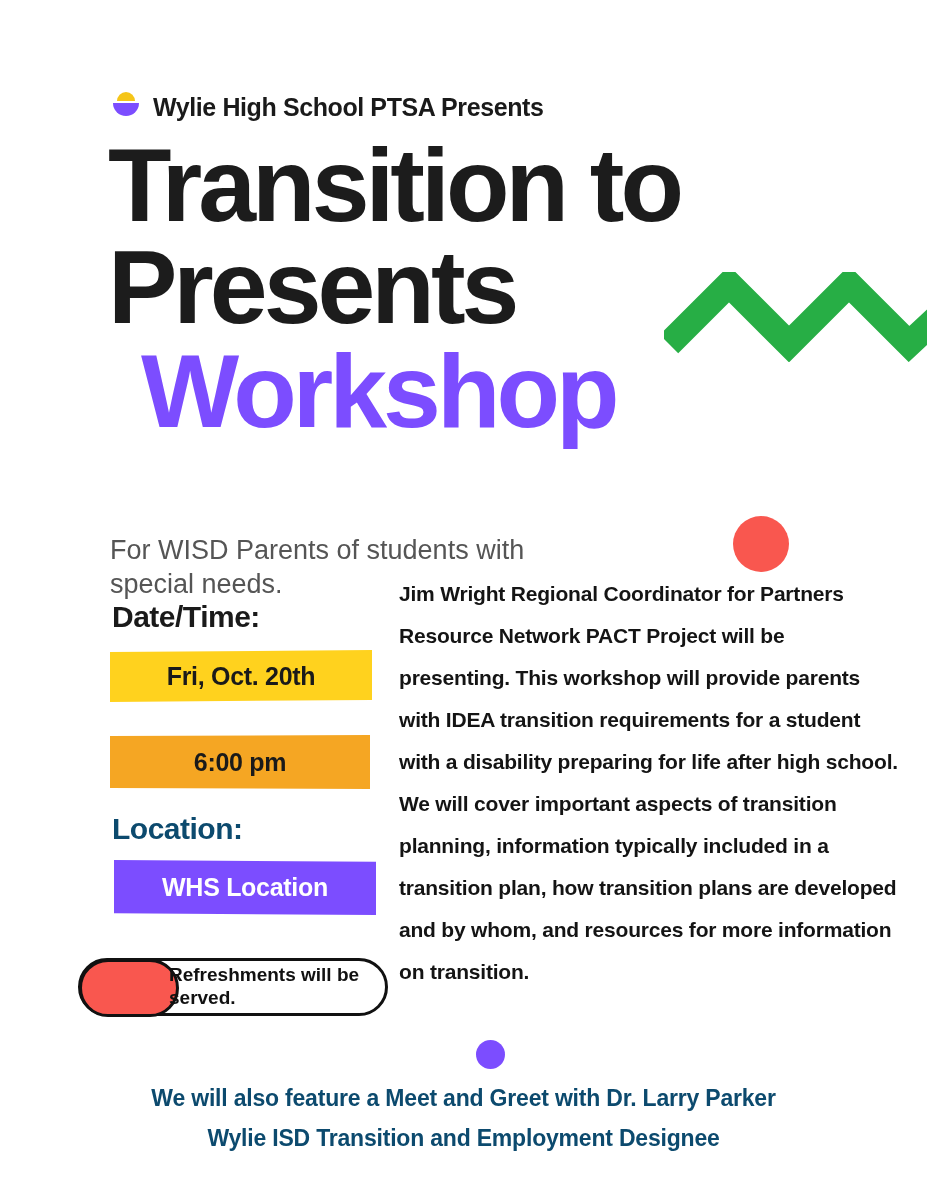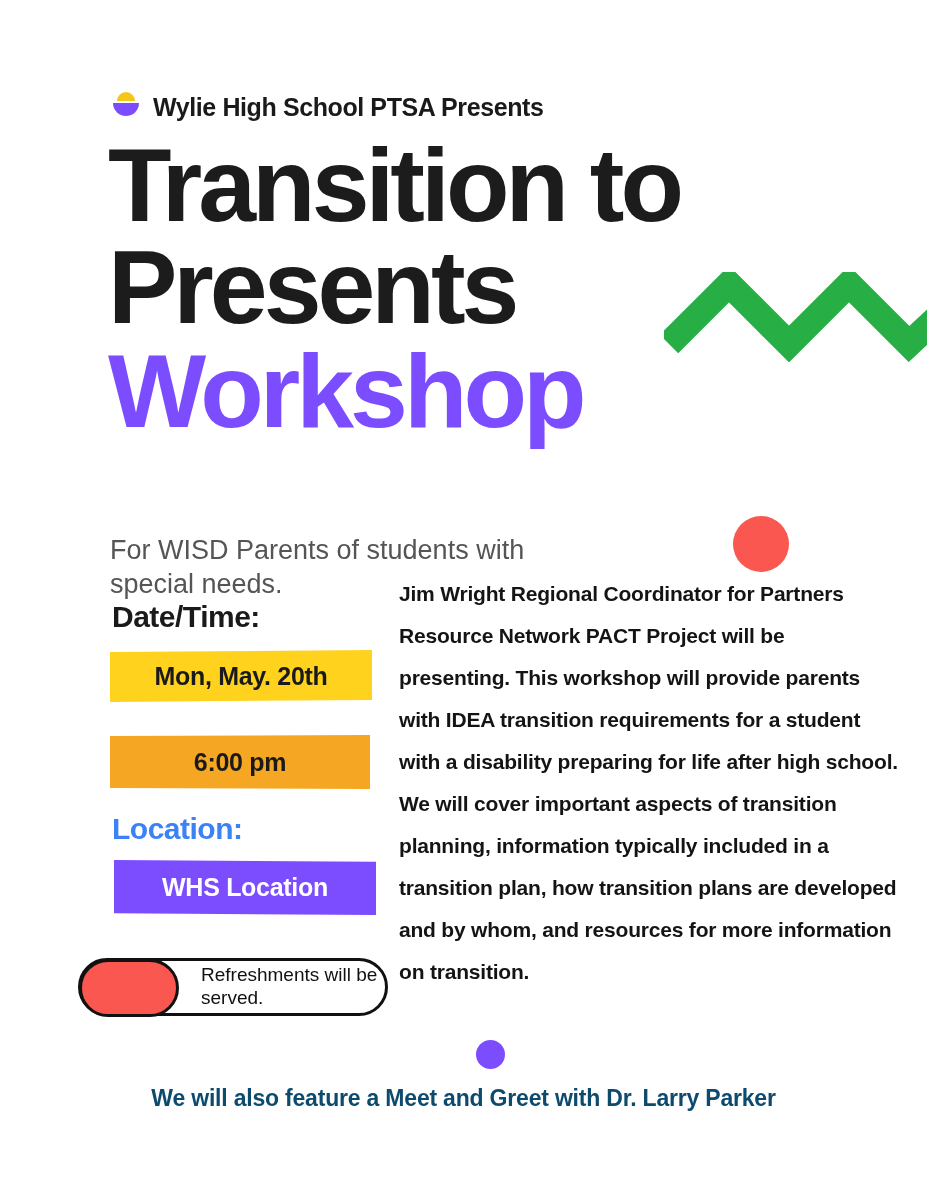--- a/index.html
+++ b/index.html
@@ -74,20 +74,21 @@
     font-weight: bold;
     font-size: 104px;
     line-height: 0.98;
     letter-spacing: -4px;
     color: #1c1c1c;
     white-space: nowrap;
   }
   .title-line.accent {
     color: #7c4dff;
     margin-top: 2px;
+    margin-left: 33px;
   }
 
   
   .zigzag {
     position: absolute;
     left: 664px;
     top: 272px;
     width: 290px;
     height: 90px;
   }
@@ -114,21 +115,21 @@
     letter-spacing: -0.5px;
     color: #1a1a1a;
   }
   .label-location {
     position: absolute;
     left: 112px;
     top: 812px;
     font-size: 30px;
     font-weight: bold;
     letter-spacing: -0.5px;
-    color: #3b82f6;
+    color: #0c4a6e;
   }
 
   .chip {
     position: absolute;
     display: flex;
     align-items: center;
     justify-content: center;
     font-weight: bold;
     letter-spacing: -0.3px;
   }
@@ -184,23 +185,23 @@
     width: 100px;
     height: 58px;
     background: #f9574f;
     border: 3px solid #111111;
     border-radius: 30px;
     box-sizing: border-box;
   }
   .refreshments .pill-text {
     position: relative;
     z-index: 2;
-    margin-left: 120px;
+    margin-left: 88px;
     font-size: 19px;
-    font-weight: normal;
+    font-weight: bold;
     line-height: 1.2;
     color: #111111;
     width: 200px;
   }
 
   
   .body-copy {
     position: absolute;
     left: 399px;
     top: 573px;
@@ -268,30 +269,31 @@
   <svg class="zigzag" viewBox="0 0 290 90">
     <polyline points="5,72 65,12 125,72 185,12 245,72 290,30" fill="none" stroke="#27ae45" stroke-width="26" stroke-linejoin="miter" stroke-linecap="butt"></polyline>
   </svg>
 
   <div class="circle-red"></div>
   <div class="circle-purple"></div>
 
   <div class="subtitle">For WISD Parents of students with special needs.</div>
 
   <div class="label-datetime">Date/Time:</div>
-  <div class="chip chip-date">Mon, May. 20th</div>
+  <div class="chip chip-date">Fri, Oct. 20th</div>
   <div class="chip chip-time">6:00 pm</div>
 
   <div class="label-location">Location:</div>
   <div class="chip chip-location">WHS Location</div>
 
   <div class="refreshments">
     <span class="pill-dot"></span>
     <span class="pill-text">Refreshments will be served.</span>
   </div>
 
   <div class="body-copy">Jim Wright Regional Coordinator for Partners Resource Network PACT Project will be presenting. This workshop will provide parents with IDEA transition requirements for a student with a disability preparing for life after high school. We will cover important aspects of transition planning, information typically included in a transition plan, how transition plans are developed and by whom, and resources for more information on transition.</div>
 
   <div class="footer">
     <div>We will also feature a Meet and Greet with Dr. Larry Parker</div>
+    <div>Wylie ISD Transition and Employment Designee</div>
   </div>
 
 </div>
 
 </body></html>

